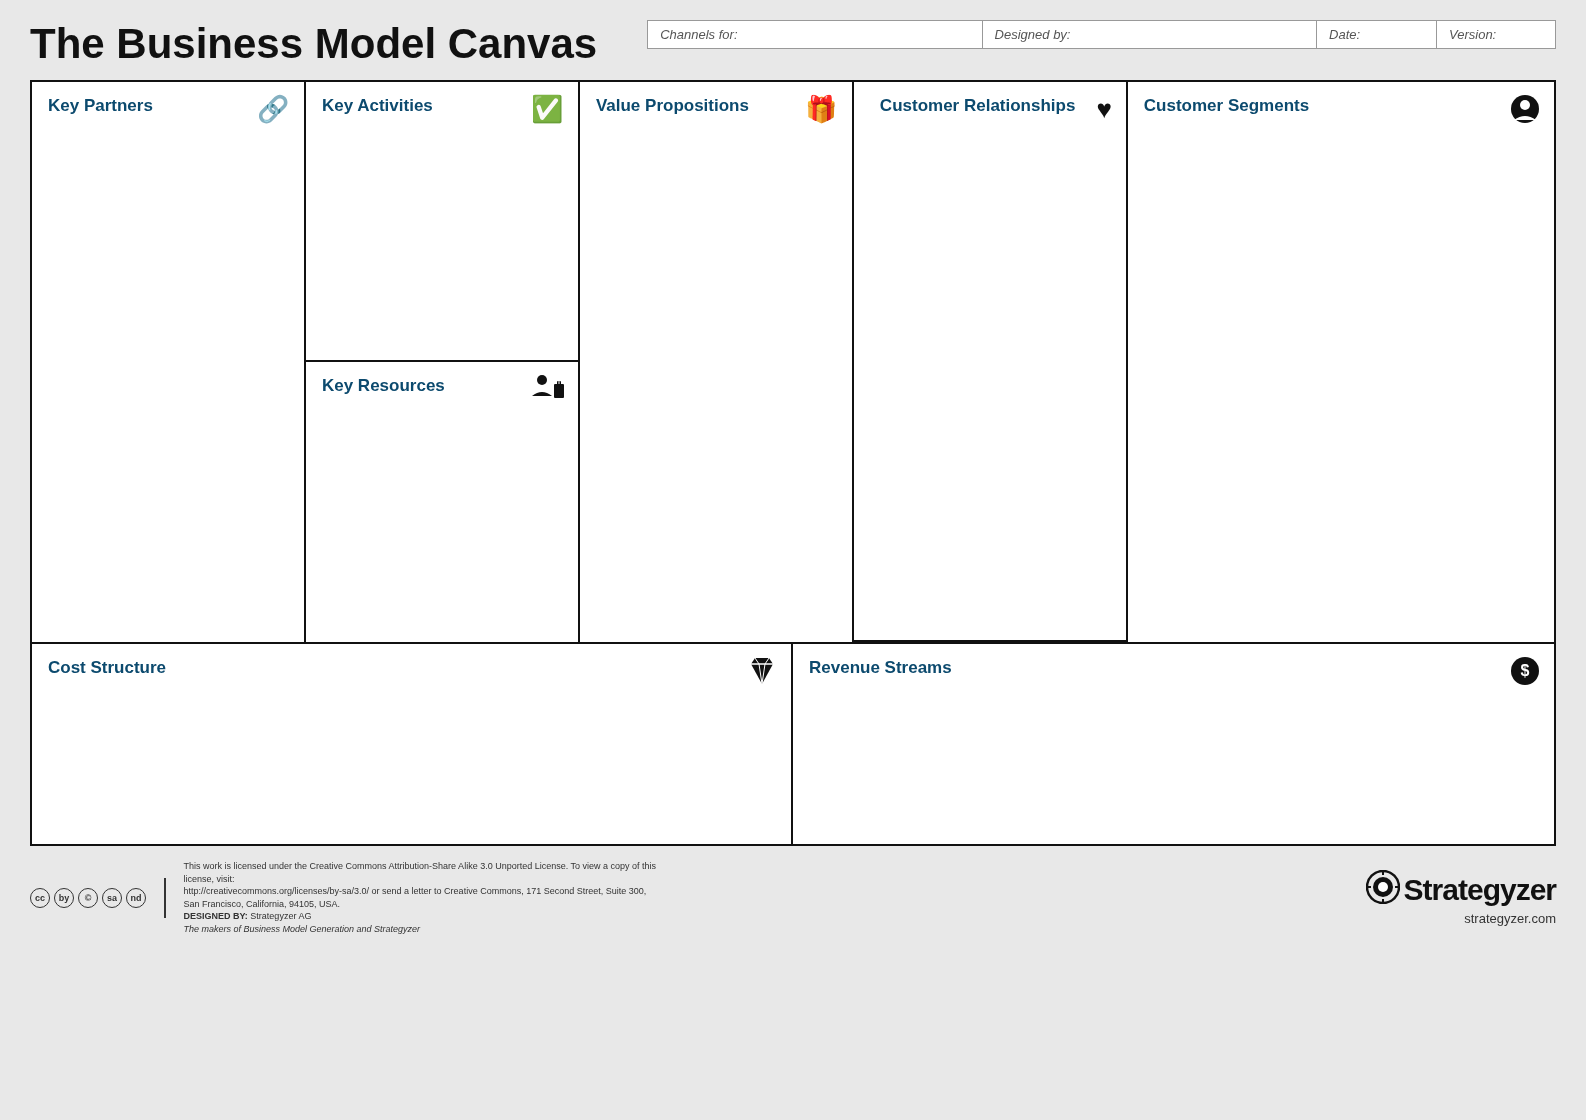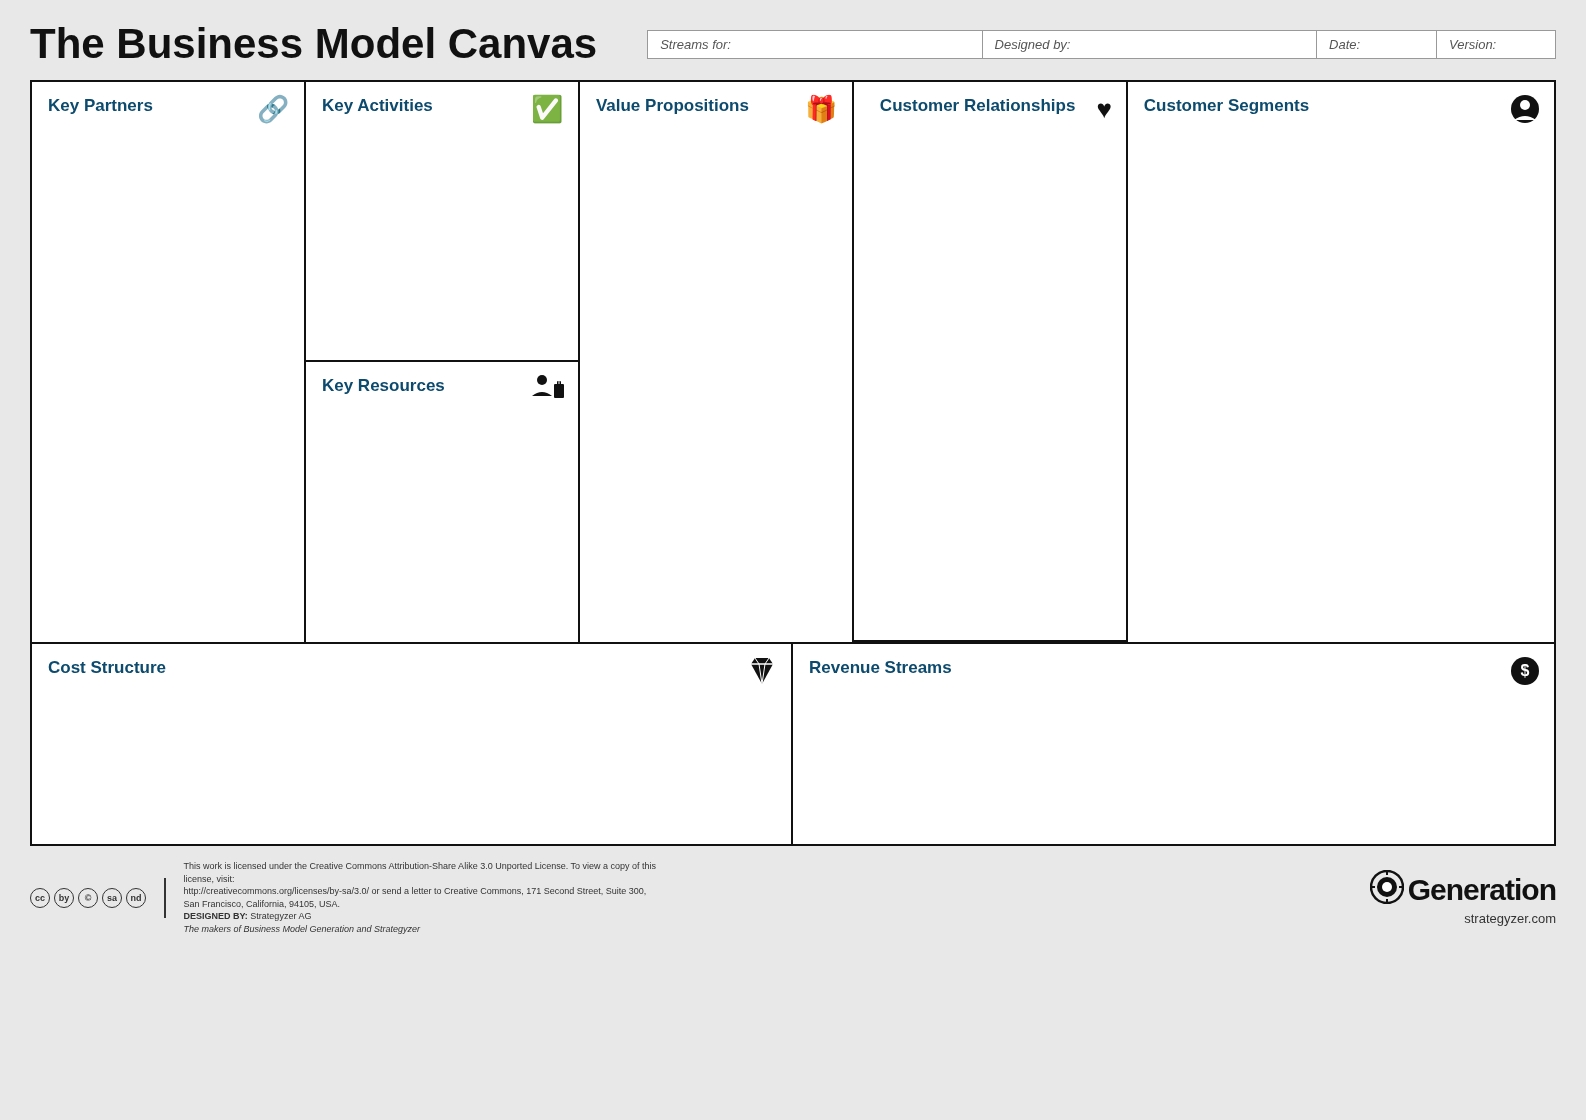--- a/index.html
+++ b/index.html
@@ -11,21 +11,21 @@
       display: flex;
       flex-direction: column;
       align-items: center;
       padding: 20px 30px 10px 30px;
     }
 
     
     .header {
       width: 100%;
       display: flex;
-      align-items: center;
+      align-items: flex-start;
       margin-bottom: 12px;
       gap: 20px;
     }
     .header-title {
       font-size: 42px;
       font-weight: 900;
       color: #111;
       white-space: nowrap;
       flex-shrink: 0;
       margin-right: 30px;
@@ -231,21 +231,21 @@
       text-align: left;
     }
   </style>
 </head>
 <body>
 
 <div class="header">
   <div class="header-title">The Business Model Canvas</div>
   <div class="header-fields">
     <div class="header-field">
-      <label>Streams for:</label>
+      <label>Channels for:</label>
     </div>
     <div class="header-field">
       <label>Designed by:</label>
     </div>
     <div class="header-field small">
       <label>Date:</label>
     </div>
     <div class="header-field small">
       <label>Version:</label>
     </div>
@@ -375,17 +375,17 @@
         <svg width="34" height="34" viewBox="0 0 34 34" fill="none" xmlns="http://www.w3.org/2000/svg">
           <circle cx="17" cy="17" r="16" stroke="#111" stroke-width="2.5" fill="none"></circle>
           <circle cx="17" cy="17" r="10" fill="#111"></circle>
           <circle cx="17" cy="17" r="5" fill="#fff"></circle>
           <path d="M17 1 L17 5" stroke="#111" stroke-width="2"></path>
           <path d="M17 29 L17 33" stroke="#111" stroke-width="2"></path>
           <path d="M1 17 L5 17" stroke="#111" stroke-width="2"></path>
           <path d="M29 17 L33 17" stroke="#111" stroke-width="2"></path>
         </svg>
       </span>
-      <span style="font-size:30px;font-weight:900;letter-spacing:-1px;">Generation</span>
+      <span style="font-size:30px;font-weight:900;letter-spacing:-1px;">Strategyzer</span>
     </div>
     <span class="strategyzer-url">strategyzer.com</span>
   </div>
 </div>
 
 </body></html>

